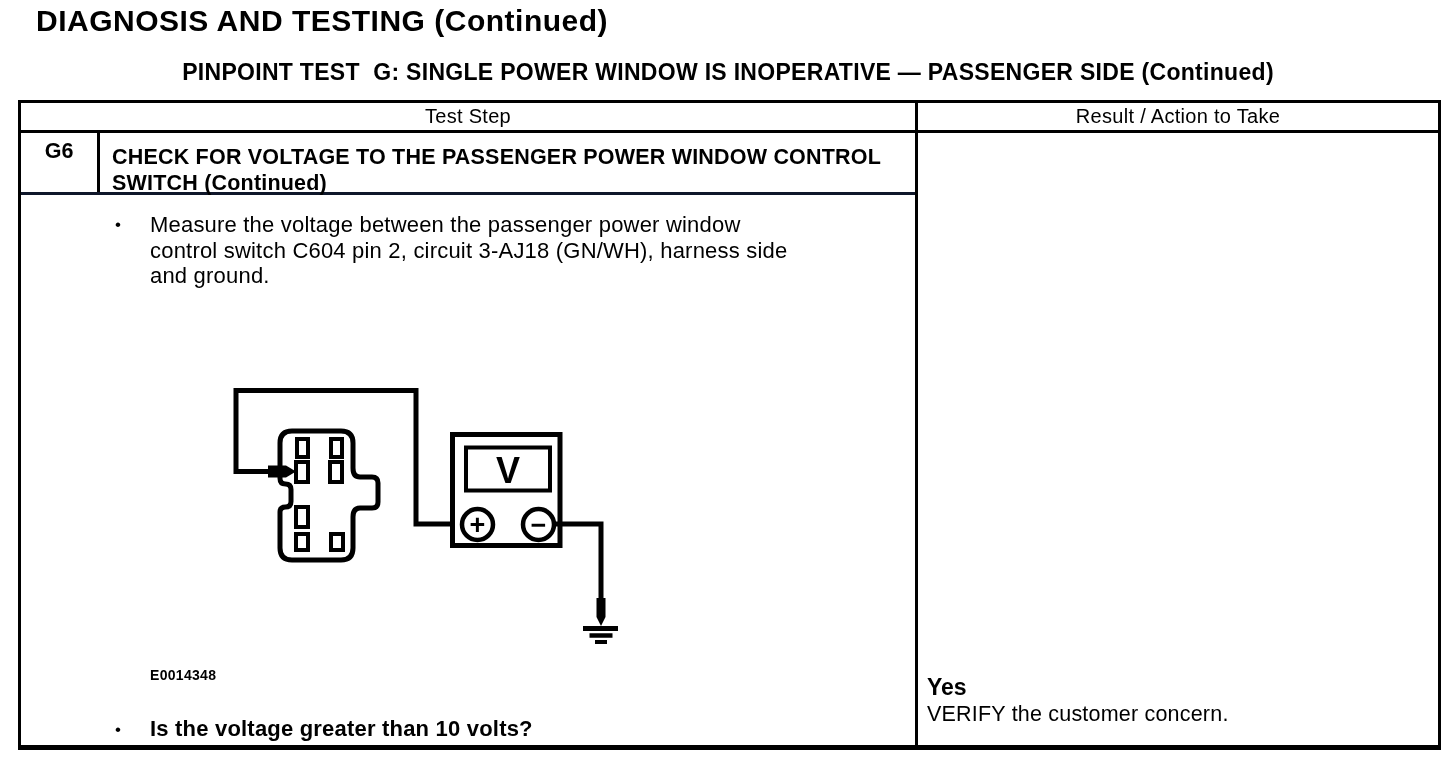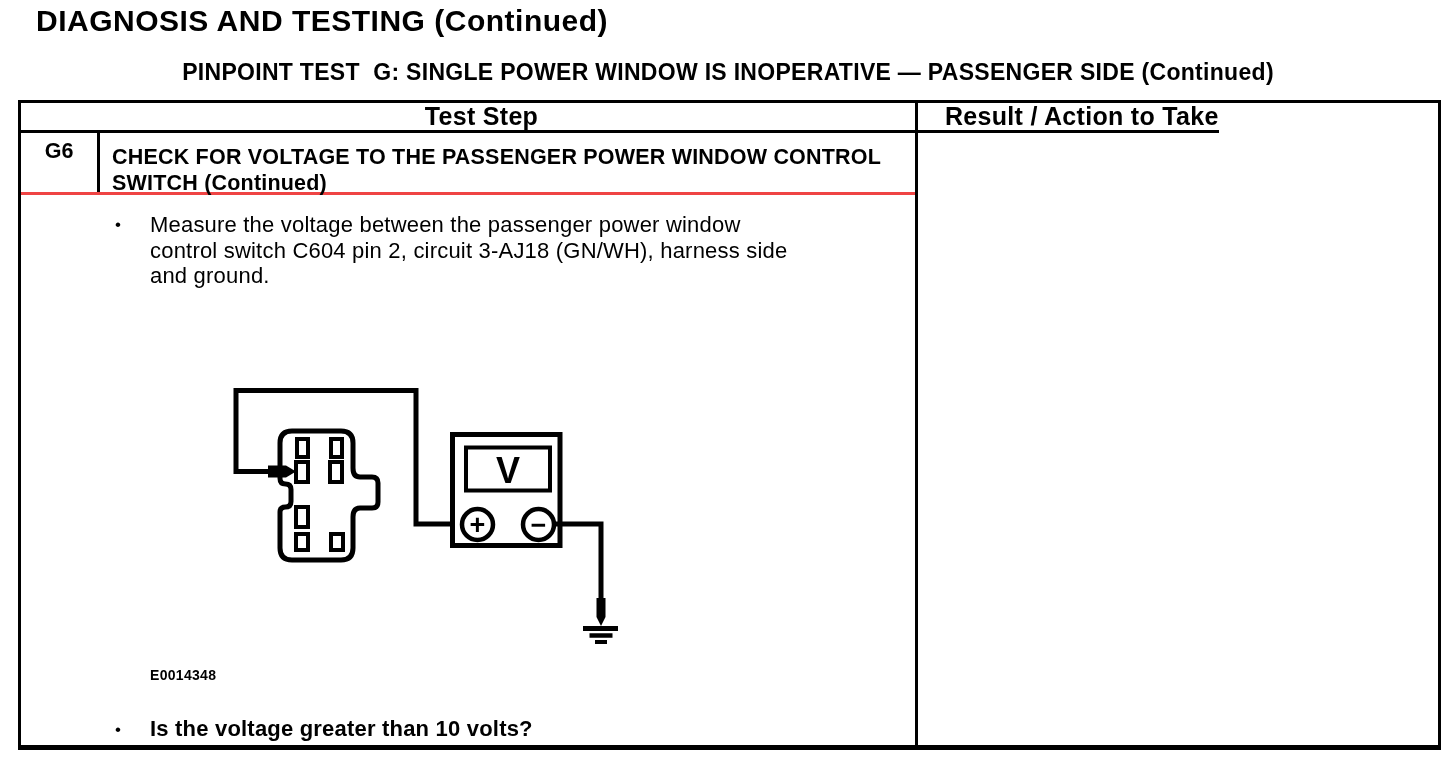--- a/index.html
+++ b/index.html
@@ -50,35 +50,34 @@
   }
   .col-left {
     width: 894px;
     border-right: 3px solid #000;
     display: flex;
     flex-direction: column;
   }
   .col-right {
     flex: 1;
     display: flex;
-    flex-direction: row;
+    flex-direction: column;
   }
   .th {
     height: 27px;
     border-bottom: 3px solid #000;
     text-align: center;
-    font-size: 25px;
-    font-weight: bold;
+    font-size: 20px;
+    font-weight: normal;
     line-height: 27px;
     letter-spacing: 0.3px;
-    padding-left: 27px;
   }
   .step-row {
     height: 59px;
-    border-bottom: 3px solid #ef4444;
+    border-bottom: 3px solid #0f172a;
     display: flex;
   }
   .step-id-cell {
     width: 79px;
     border-right: 3px solid #000;
     text-align: center;
     font-size: 21.5px;
     font-weight: bold;
     padding-top: 6px;
     box-sizing: border-box;
@@ -221,17 +220,21 @@
       </div>
 
     </div>
   </div>
 
   <div class="col-right">
     <div class="th">Result / Action to Take</div>
 
     <div class="results-block">
       <div class="result-item">
+        <div class="result-answer">Yes</div>
+        <div class="result-action">VERIFY the customer concern.</div>
+      </div>
+      <div class="result-item">
       </div>
     </div>
   </div>
 
 </div>
 
 </body></html>

